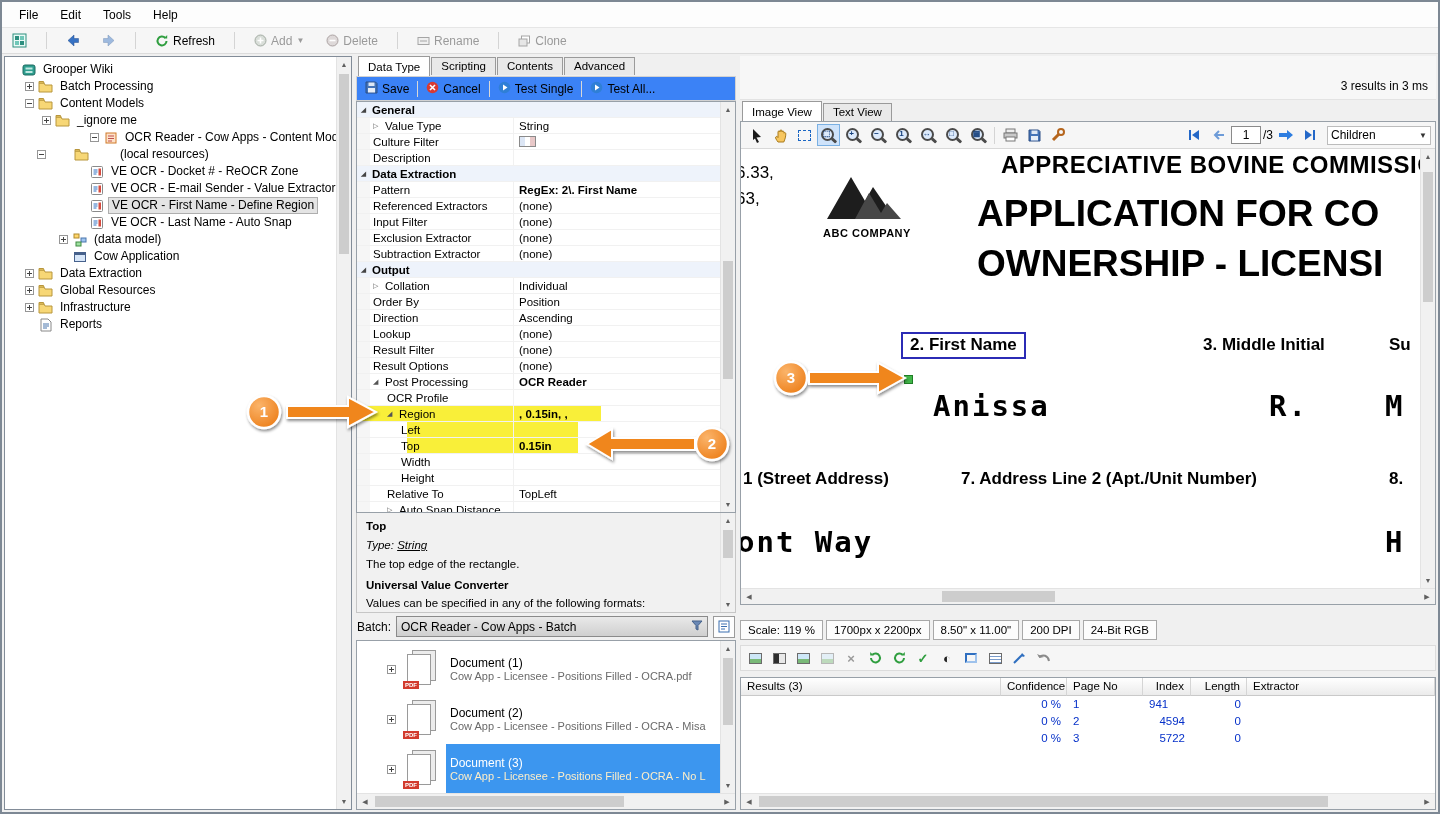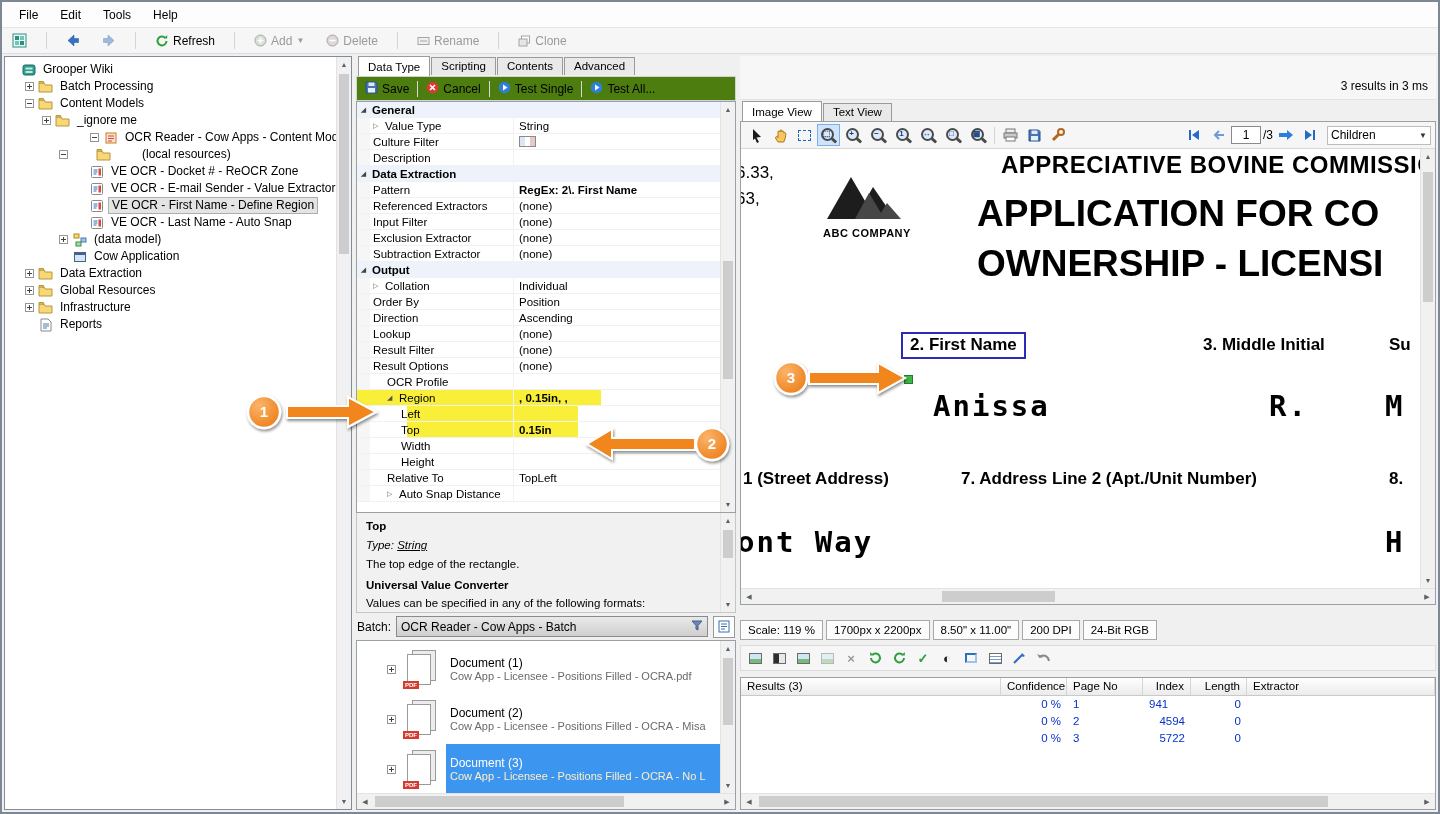--- a/index.html
+++ b/index.html
@@ -41,21 +41,21 @@
 .hscroll{height:16px;background:#f1f1f1;border-top:1px solid #e3e3e3;display:flex;flex:none}
 .hscroll .arr{width:16px;display:flex;align-items:center;justify-content:center;font-size:7px;color:#5f5f5f}
 .hscroll .track{flex:1;position:relative}
 .hscroll .thumb{position:absolute;top:2px;bottom:2px;background:#cdcdcd}
 
 
 .middle{width:380px;display:flex;flex-direction:column;min-height:0}
 .tabrow{height:20px;display:flex;align-items:center;padding-left:2px}
 .tab{padding:2px 9px 3px;border:1px solid #9a9a9a;border-bottom:none;background:#e9e9e9;margin-right:1px;font-size:11.5px}
 .tab.active{background:#fff;position:relative;z-index:2;padding-top:4px}
-.cmdbar{height:25px;background:#4d7c0f;border:1px solid #d2d2d2;display:flex;align-items:center;gap:5px;padding:0 5px}
+.cmdbar{height:25px;background:#3b82f6;border:1px solid #d2d2d2;display:flex;align-items:center;gap:5px;padding:0 5px}
 .cbtn{display:flex;align-items:center;gap:4px;padding:1px 3px}
 .c-sep{width:1px;height:16px;background:#d7d7d7}
 
 .pgrid{height:412px;background:#fff;border:1px solid #98a0a8;display:flex;min-height:0}
 .pg-rows{flex:1;overflow:hidden}
 .pg-row{height:16px;display:flex;align-items:stretch;border-bottom:1px solid #f1f1f1;font-size:11.5px}
 .pg-gutter{width:13px;background:#f6f6f6;flex:none;display:flex;align-items:center;justify-content:center;font-size:7px;color:#444}
 .pg-cat{background:#eef3fb}
 .pg-cat .pg-gutter{background:#eef3fb}
 .pg-cat-label{font-weight:bold;display:flex;align-items:center;padding-left:2px}
@@ -281,21 +281,21 @@
           <div class="tree-row" style="padding-left: 37px; margin-left: 48px;">
             <span class="exp"></span>
             <span class="tico">
               <svg width="14" height="14">
                 <rect x="2" y="2" width="10" height="10" fill="#fde1c8" stroke="#d07a2a"></rect>
                 <path d="M4 5h6M4 7.5h6M4 10h4" stroke="#c0504d"></path>
               </svg>
             </span>
             <span class="tlabel">OCR Reader - Cow Apps - Content Model</span>
           </div>
-          <div class="tree-row" style="padding-left: 54px; gap: 28px;">
+          <div class="tree-row" style="padding-left: 32px; gap: 28px;">
             <span class="exp"></span>
             <span class="tico">
               <svg width="15" height="13">
                 <path d="M1 3h5l1 2h7v7H1z" fill="#f7d776" stroke="#b8963c"></path>
                 <path d="M1 3h5l-.5-1.5H1z" fill="#f7d776" stroke="#b8963c"></path>
               </svg>
             </span>
             <span class="tlabel">(local resources)</span>
           </div>
           <div class="tree-row" style="padding-left: 71px;">
@@ -564,20 +564,28 @@
                 <span>Result Filter</span>
               </span>
               <span class="pg-value">(none)</span>
             </div>
             <div class="pg-row">
               <span class="pg-gutter"></span>
               <span class="pg-label" style="padding-left: 3px;">
                 <span>Result Options</span>
               </span>
               <span class="pg-value">(none)</span>
+            </div>
+            <div class="pg-row">
+              <span class="pg-gutter"></span>
+              <span class="pg-label" style="padding-left: 3px;">
+                <span class="pg-exp">◢</span>
+                <span>Post Processing</span>
+              </span>
+              <span class="pg-value bold">OCR Reader</span>
             </div>
             <div class="pg-row">
               <span class="pg-gutter"></span>
               <span class="pg-label" style="padding-left: 17px;">
                 <span>OCR Profile</span>
               </span>
               <span class="pg-value"></span>
             </div>
             <div class="pg-row hl-full">
               <span class="pg-gutter"></span>

